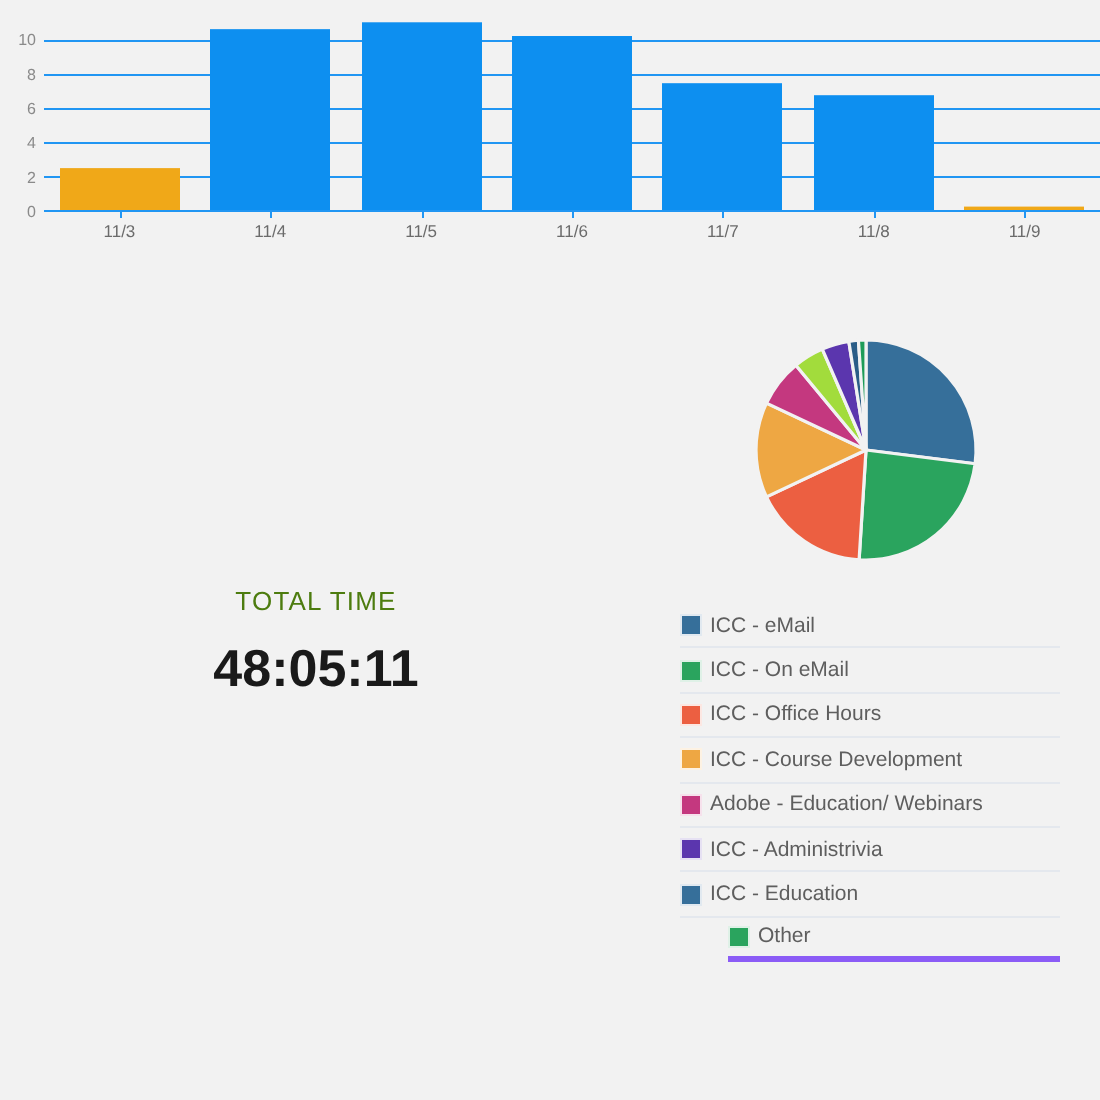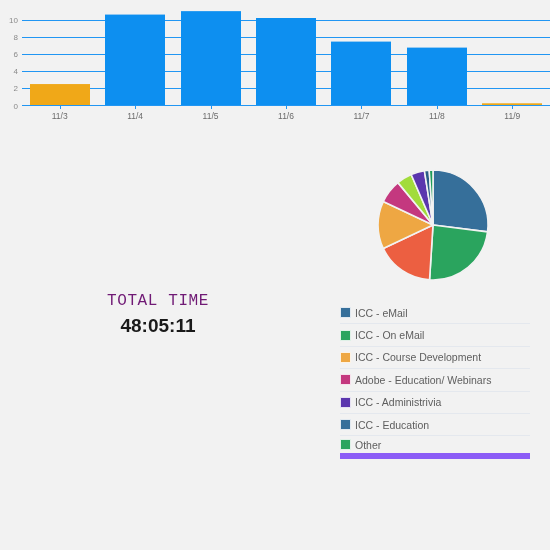--- a/index.html
+++ b/index.html
@@ -64,51 +64,52 @@
 
   
   #total-time-panel {
     position: absolute;
     left: 58px;
     top: 292px;
     width: 200px;
     text-align: center;
   }
   #total-time-label {
-    font-family: Liberation Mono, monospace;
-    font-size: 16px;
-    color: #701a75;
+    font-family: Liberation Sans, sans-serif;
+    font-size: 13px;
+    color: #4d7c0f;
     letter-spacing: 0.6px;
     line-height: 18px;
   }
   #total-time-value {
     font-family: "Liberation Sans", sans-serif;
-    font-size: 19px;
+    font-size: 26px;
     font-weight: bold;
     color: #1a1a1a;
     line-height: 24px;
-    margin-top: 4px;
+    margin-top: 12px;
   }
 
   
   #legend-panel {
     position: absolute;
     left: 340px;
     top: 302px;
     width: 190px;
   }
   .legend-row {
     height: 22.4px;
     display: flex;
     align-items: center;
     border-bottom: 1px solid #e4e8ee;
     box-sizing: border-box;
   }
   .legend-row:last-child {
-    border-bottom: 6px solid #8b5cf6;
+    border-bottom: 3px solid #8b5cf6;
+    margin-left: 24px;
   }
   .legend-swatch {
     width: 11px;
     height: 11px;
     flex: 0 0 11px;
     margin-right: 4px;
     border: 1px solid rgba(255,255,255,0.85);
     box-sizing: border-box;
   }
   .legend-text {
@@ -199,20 +200,24 @@
 <div id="legend-panel">
     <div class="legend-row">
       <span class="legend-swatch" style="background: rgb(54, 111, 154);"></span>
       <span class="legend-text">ICC - eMail</span>
     </div>
     <div class="legend-row">
       <span class="legend-swatch" style="background: rgb(42, 164, 94);"></span>
       <span class="legend-text">ICC - On eMail</span>
     </div>
     <div class="legend-row">
+      <span class="legend-swatch" style="background: rgb(236, 95, 65);"></span>
+      <span class="legend-text">ICC - Office Hours</span>
+    </div>
+    <div class="legend-row">
       <span class="legend-swatch" style="background: rgb(238, 167, 67);"></span>
       <span class="legend-text">ICC - Course Development</span>
     </div>
     <div class="legend-row">
       <span class="legend-swatch" style="background: rgb(196, 56, 127);"></span>
       <span class="legend-text">Adobe - Education/ Webinars</span>
     </div>
     <div class="legend-row">
       <span class="legend-swatch" style="background: rgb(91, 54, 174);"></span>
       <span class="legend-text">ICC - Administrivia</span>

